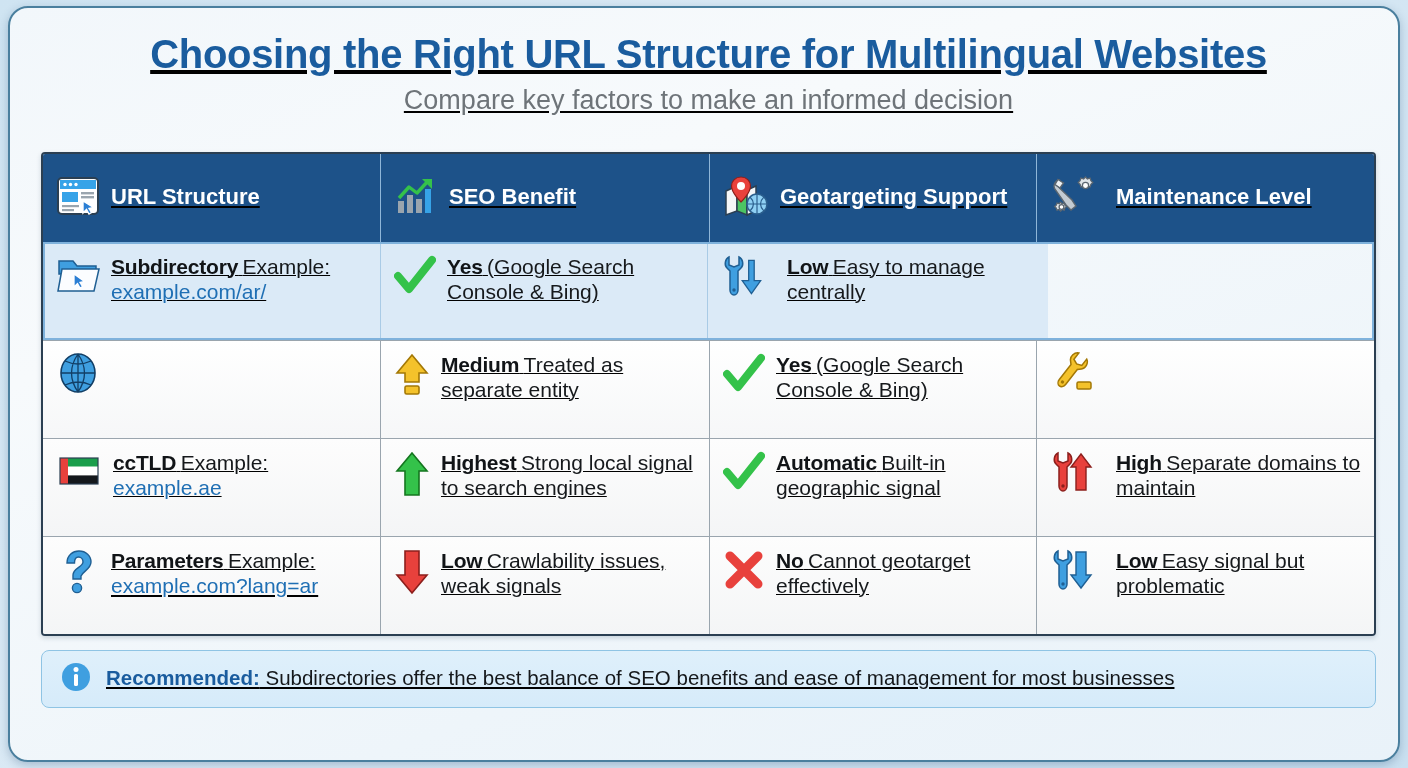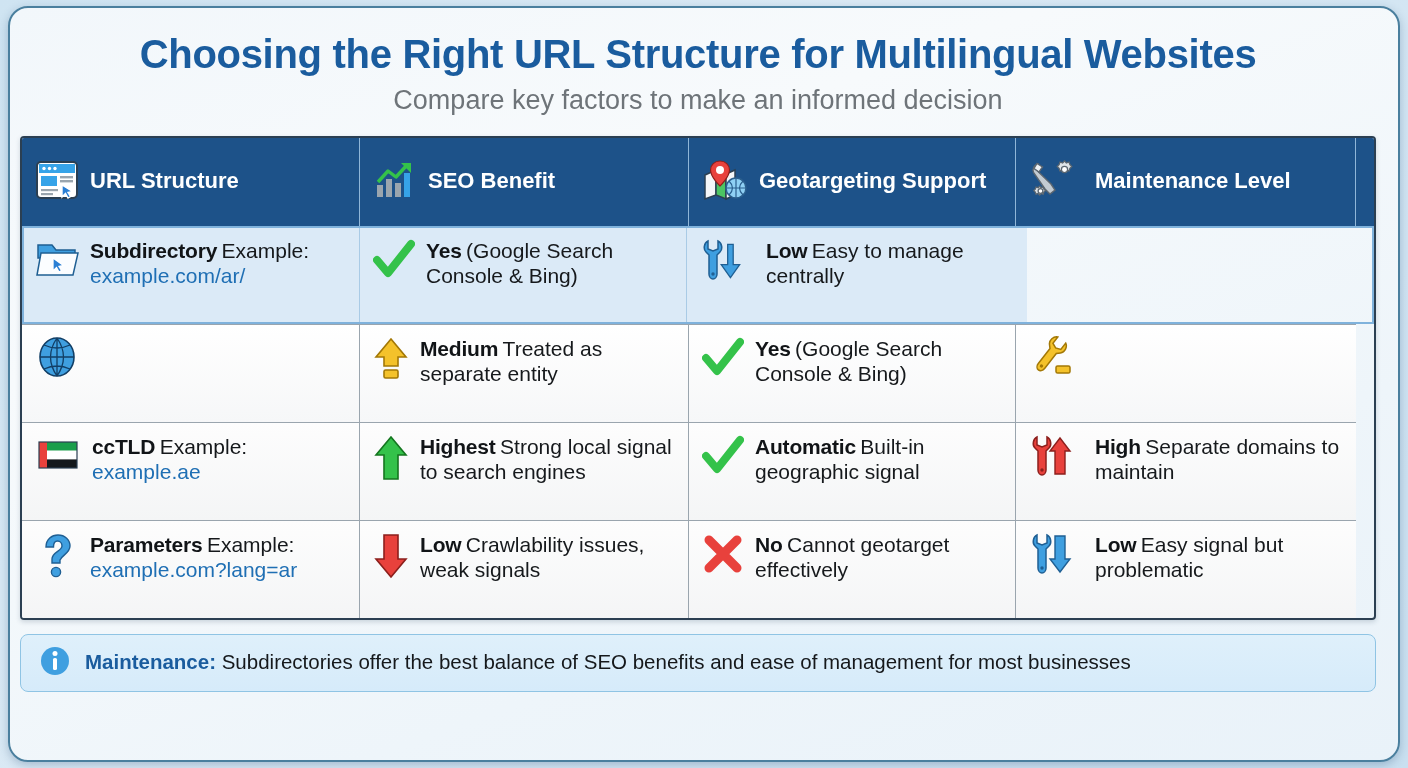--- a/index.html
+++ b/index.html
@@ -20,24 +20,25 @@
   }
 
   .poster {
     position: relative;
     width: 1392px;
     height: 756px;
     border-radius: 20px;
     border: 2px solid #4a7f9e;
     background: linear-gradient(160deg, #f2f7fb 0%, #f7fafc 30%, #eef5fa 70%, #e9f2f9 100%);
     box-shadow: 0 3px 10px rgba(30,70,110,0.28);
-    padding: 16px 22px 14px 10px;
+    padding: 16px 22px 14px 31px;
     display: flex;
     flex-direction: column;
     overflow: hidden;
+    text-decoration: underline;
   }
 
   
   .titles { text-align: center; padding-top: 8px; }
 
   .main-title {
     font-size: 40px;
     font-weight: bold;
     color: #1a5c9e;
     letter-spacing: -0.3px;
@@ -48,21 +49,21 @@
   .subtitle {
     font-size: 27px;
     color: #6e7479;
     margin-top: 10px;
     line-height: 1.1;
     white-space: nowrap;
   }
 
   
   .table {
-    margin-top: 20px;
+    margin-top: 36px;
     border: 2px solid #2b3f52;
     border-radius: 4px;
     overflow: hidden;
     box-shadow: 0 2px 5px rgba(20,50,80,0.18);
   }
 
   .row { display: flex; }
 
   .cell {
     display: flex;
@@ -428,16 +429,16 @@
   </div>
 
   <div class="footer">
     <span class="ico">
       <svg width="32" height="32" viewBox="0 0 32 32">
         <circle cx="16" cy="16" r="14" fill="#3f9fe0"></circle>
         <rect x="14" y="13" width="4" height="12" rx="1.6" fill="#ffffff"></rect>
         <circle cx="16" cy="8.6" r="2.5" fill="#ffffff"></circle>
       </svg>
     </span>
-    <span class="foot-text"><b>Maintenance:</b><span> Subdirectories offer the best balance of SEO benefits and ease of management for most businesses</span></span>
+    <span class="foot-text"><b>Recommended:</b><span> Subdirectories offer the best balance of SEO benefits and ease of management for most businesses</span></span>
   </div>
 
 </div>
 
 </body></html>

